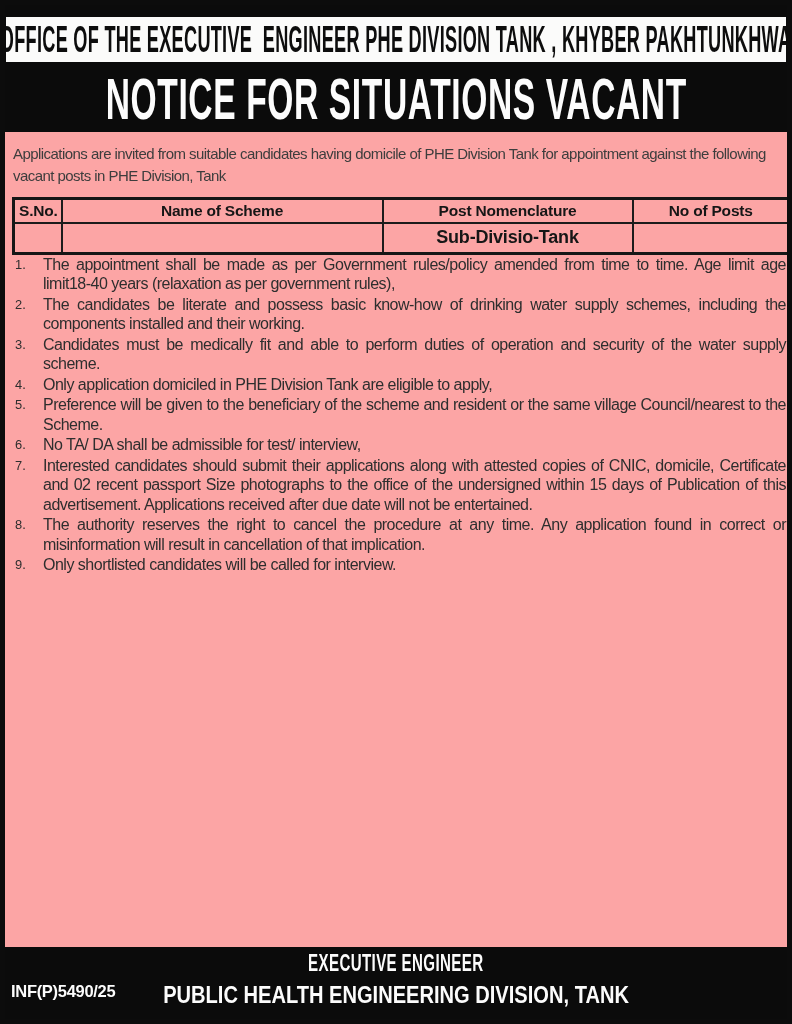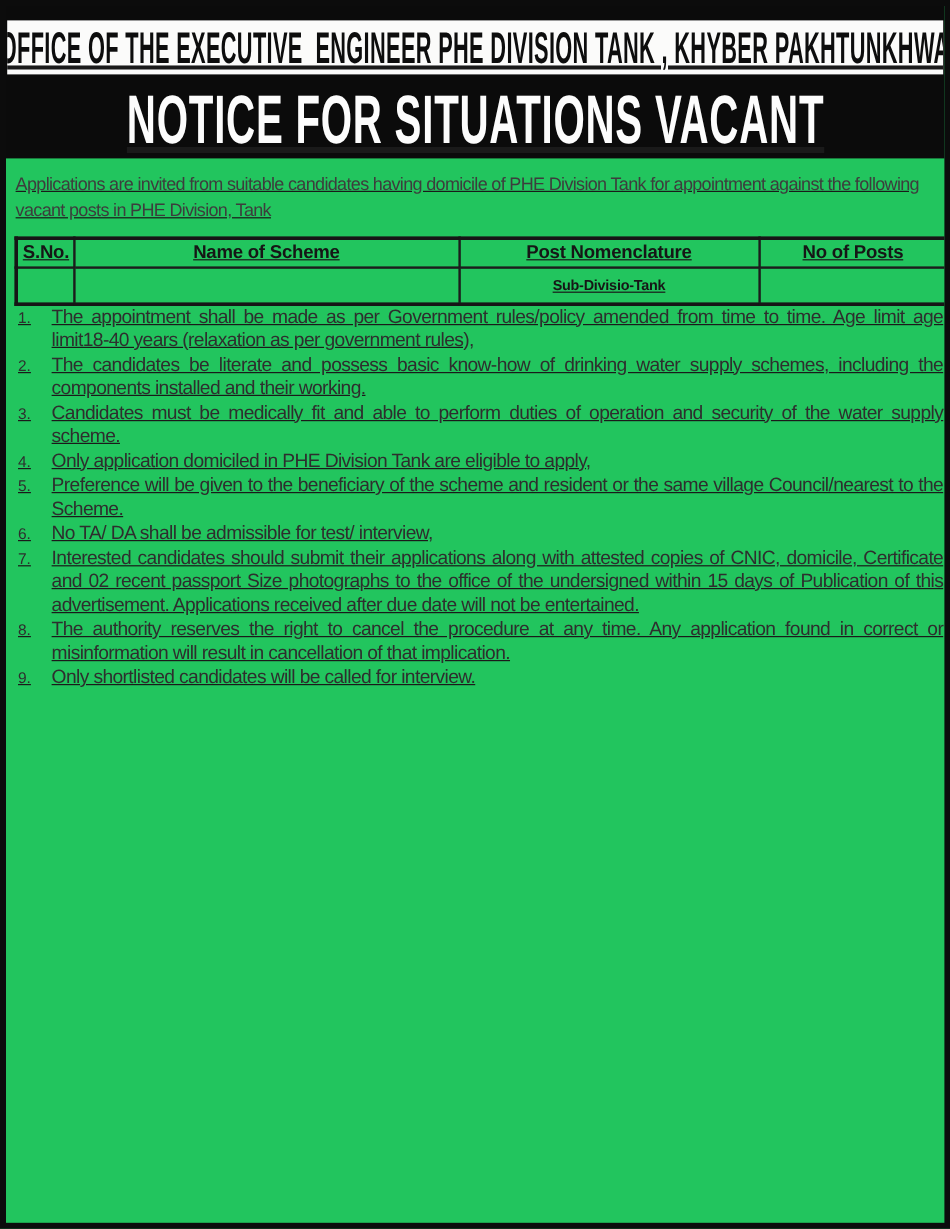--- a/index.html
+++ b/index.html
@@ -6,22 +6,22 @@
   html, body { width: 792px; height: 1024px; }
   body {
     background: #0c0c0c;
     font-family: "Liberation Sans", sans-serif;
     color: #1a1a1a;
     overflow: hidden;
   }
   .sheet {
     width: 782px; height: 1014px;
     margin: 5px;
-    background: #22c55e;
-    display: flex; flex-direction: column; text-decoration: underline;
+    background: #fca5a5;
+    display: flex; flex-direction: column;
   }
 
   
   .masthead { background: #0b0b0b; padding-top: 12px; flex: none; }
   .office-bar {
     background: #fbfbfa;
     margin: 0 1px;
     height: 45px;
     display: flex; align-items: center; justify-content: center;
     overflow: hidden;
@@ -69,21 +69,21 @@
   .scheme-table td, .scheme-table th {
     border: 2px solid #1c1c1c;
     font-weight: bold;
     font-size: 15px;
     letter-spacing: -0.2px;
     color: #161616;
     vertical-align: middle;
     padding: 2px 4px;
   }
   .scheme-table th { height: 24px; text-align: center; font-size: 15.5px; }
-  .scheme-table .subheader td { height: 30px; text-align: center; font-size: 12px; }
+  .scheme-table .subheader td { height: 30px; text-align: center; font-size: 18px; }
 
   
   .terms-heading {
     font-size: 20px; font-weight: bold; color: #101010;
     margin: 7px 0 3px 1px; letter-spacing: -0.3px;
   }
   .terms-list { width: 774px; }
   .term { display: flex; margin-bottom: 1px; }
   .term .num {
     flex: none; width: 31px; padding-left: 3px;
@@ -189,14 +189,19 @@
           <span class="text">The authority reserves the right to cancel the procedure at any time. Any application found in correct or misinformation will result in cancellation of that implication.</span>
         </div>
         <div class="term">
           <span class="num">9.</span>
           <span class="text">Only shortlisted candidates will be called for interview.</span>
         </div>
       </div>
 
   </div>
 
+  <div class="footer">
+    <span class="condensed footer-designation">EXECUTIVE ENGINEER</span>
+    <span class="condensed footer-division">PUBLIC HEALTH ENGINEERING DIVISION, TANK</span>
+    <span class="footer-ref">INF(P)5490/25</span>
+  </div>
 
 </div>
 
 </body></html>

